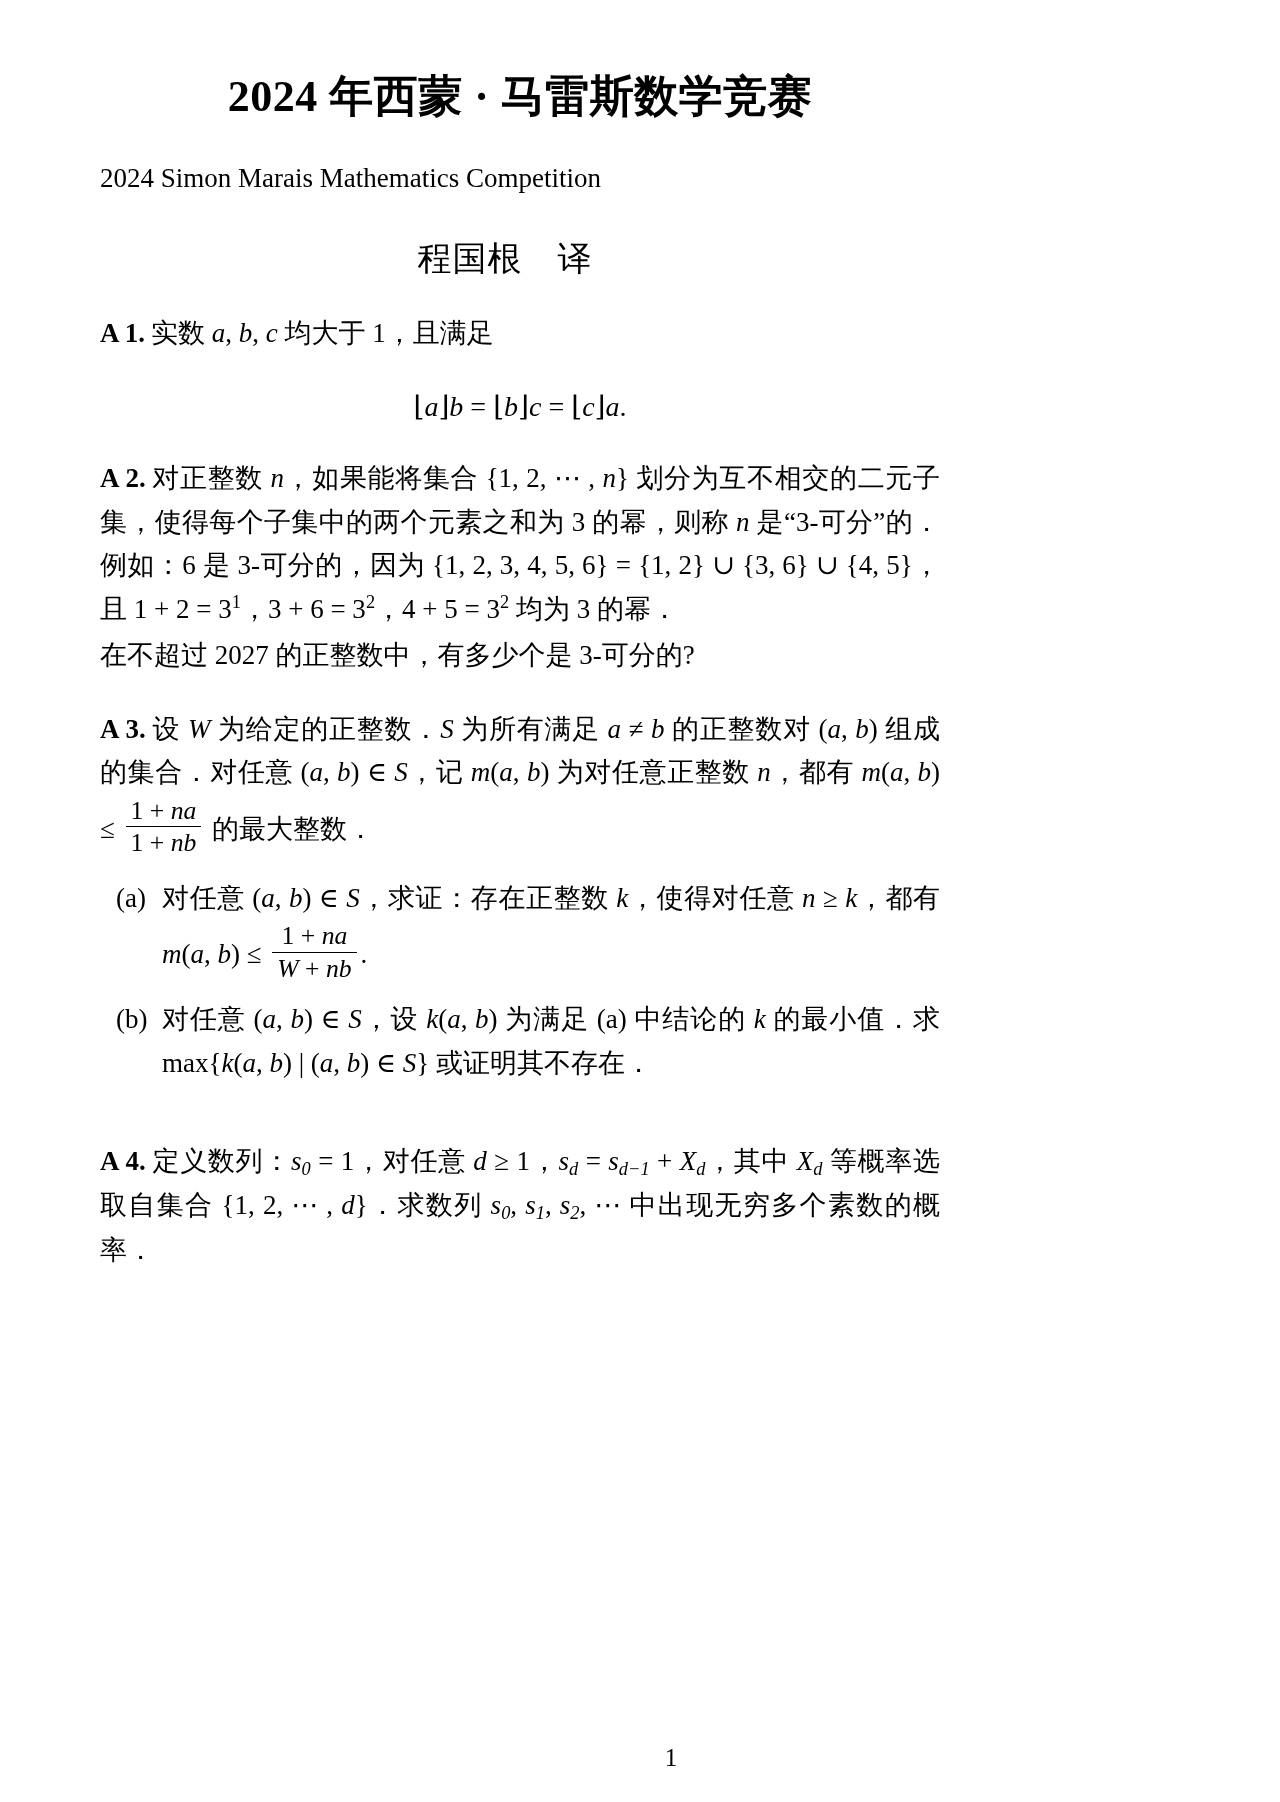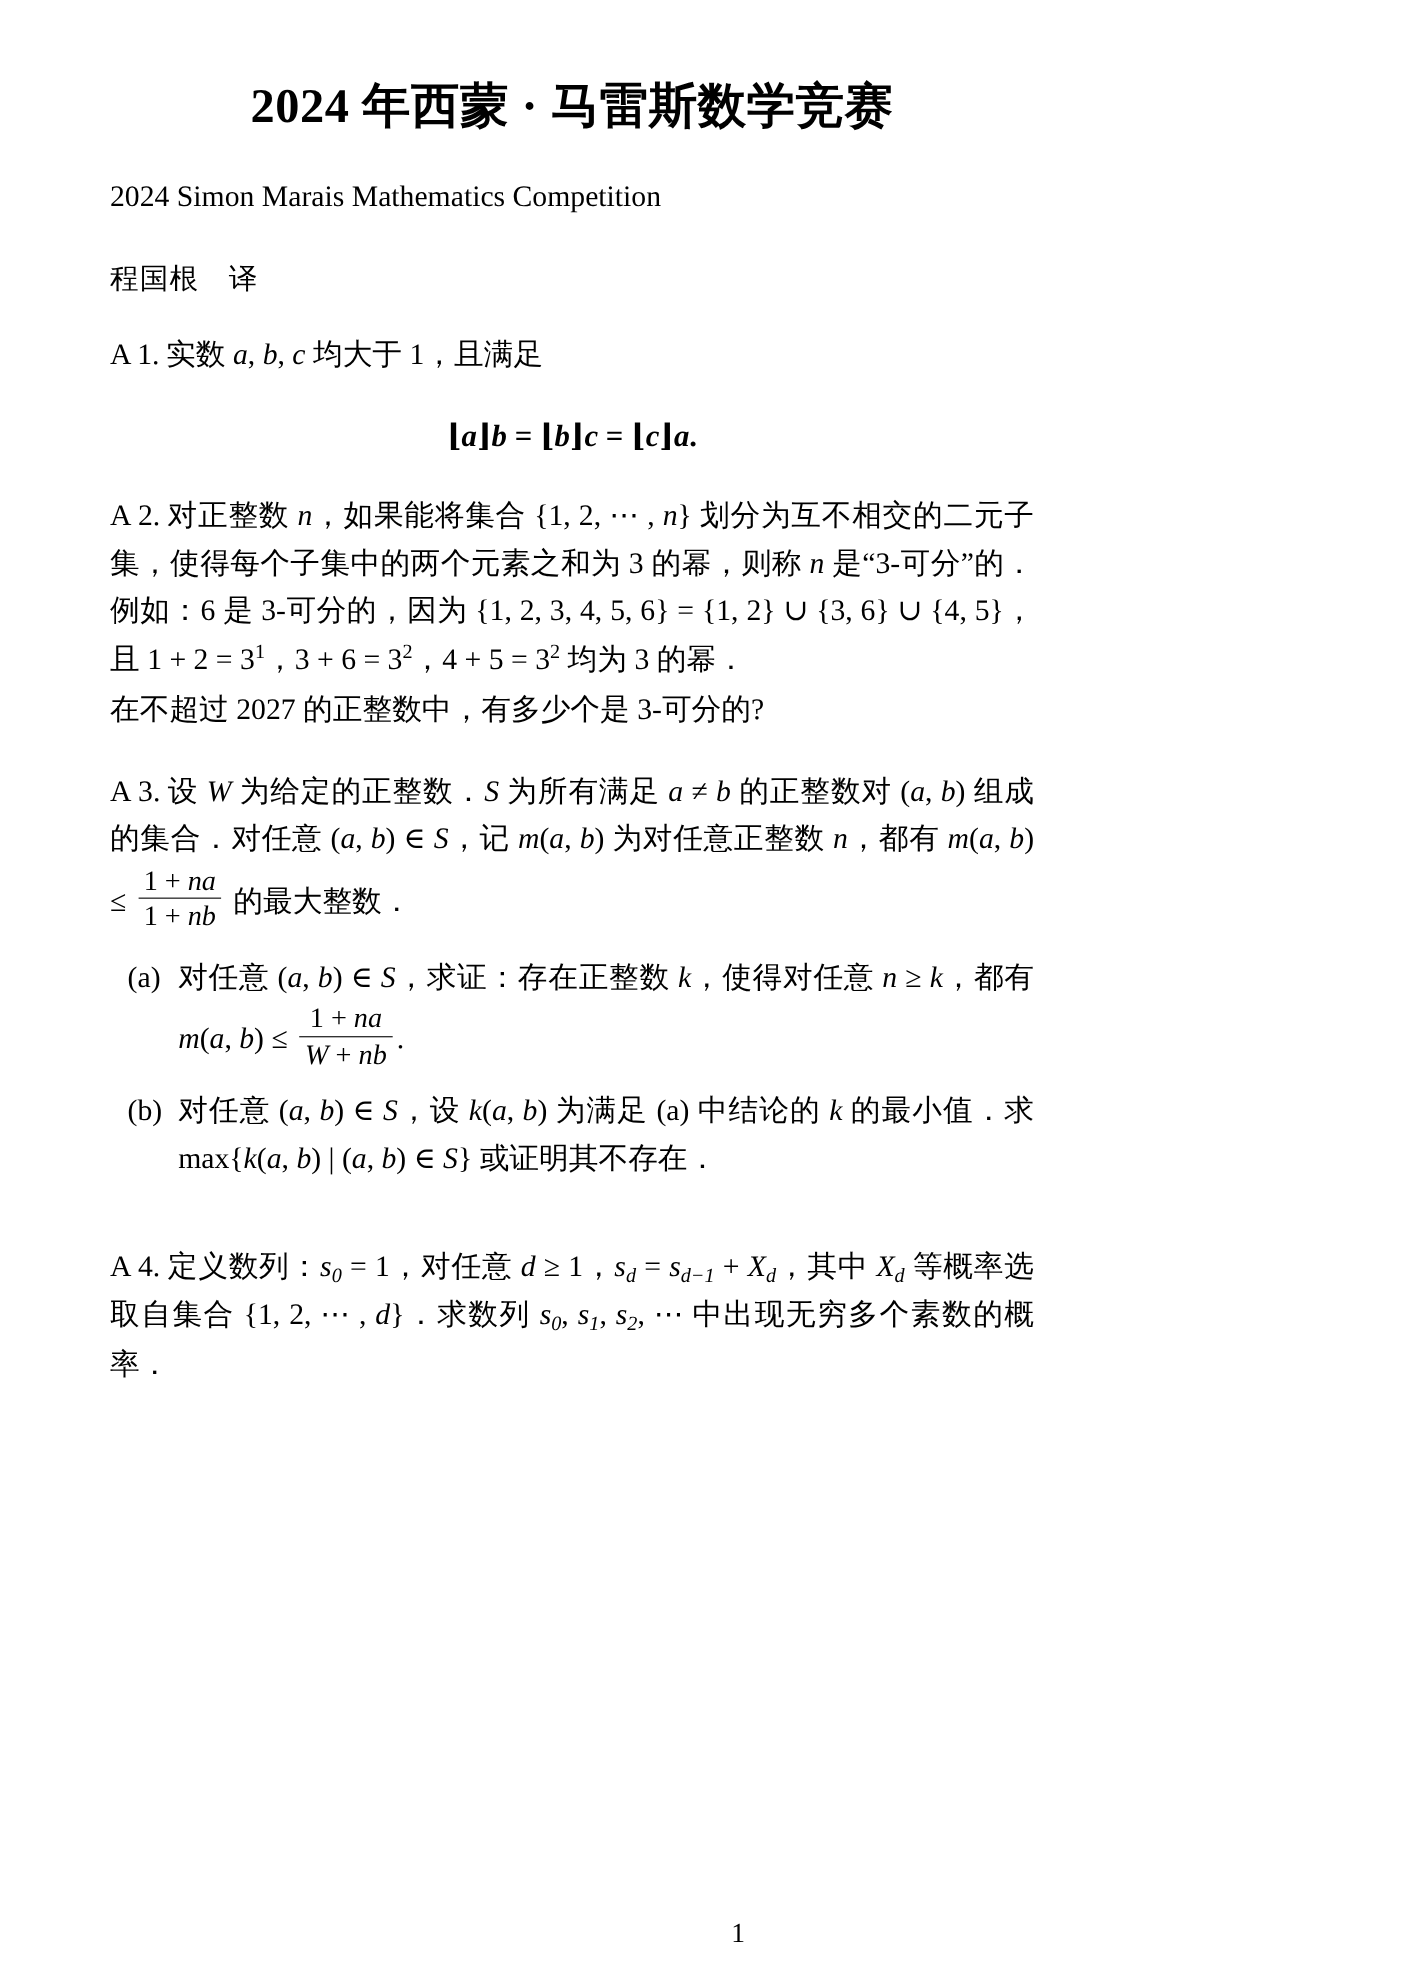--- a/index.html
+++ b/index.html
@@ -28,51 +28,50 @@
     letter-spacing: 0.5px;
     margin: 28px 0 0 0;
     line-height: 1.3;
   }
   .doc-subtitle {
     font-size: 27px;
     margin: 38px 0 0 0;
     font-weight: normal;
   }
   .translator {
-    text-align: left;
-    font-size: 26px;
+    text-align: center;
+    font-size: 34px;
     margin: 42px 30px 0 0;
     letter-spacing: 1px;
   }
   .problem {
     font-size: 27px;
     line-height: 1.62;
     margin: 30px 0 0 0;
     text-align: justify;
     text-justify: inter-ideograph;
   }
   .problem.tight {
     margin-top: 2px;
   }
   .plabel {
-    font-weight: normal;
+    font-weight: bold;
     margin-right: 6px;
   }
   .math {
     font-family: "Liberation Serif", "DejaVu Serif", serif;
     font-style: italic;
   }
   .mathup {
     font-style: normal;
   }
   .display {
     text-align: center;
     font-size: 28px;
     margin: 34px 0 34px 0;
-    font-weight: bold;
   }
   .sub {
     font-size: 0.68em;
     vertical-align: -0.28em;
     font-style: italic;
   }
   .sup {
     font-size: 0.68em;
     vertical-align: 0.55em;
     font-style: normal;

